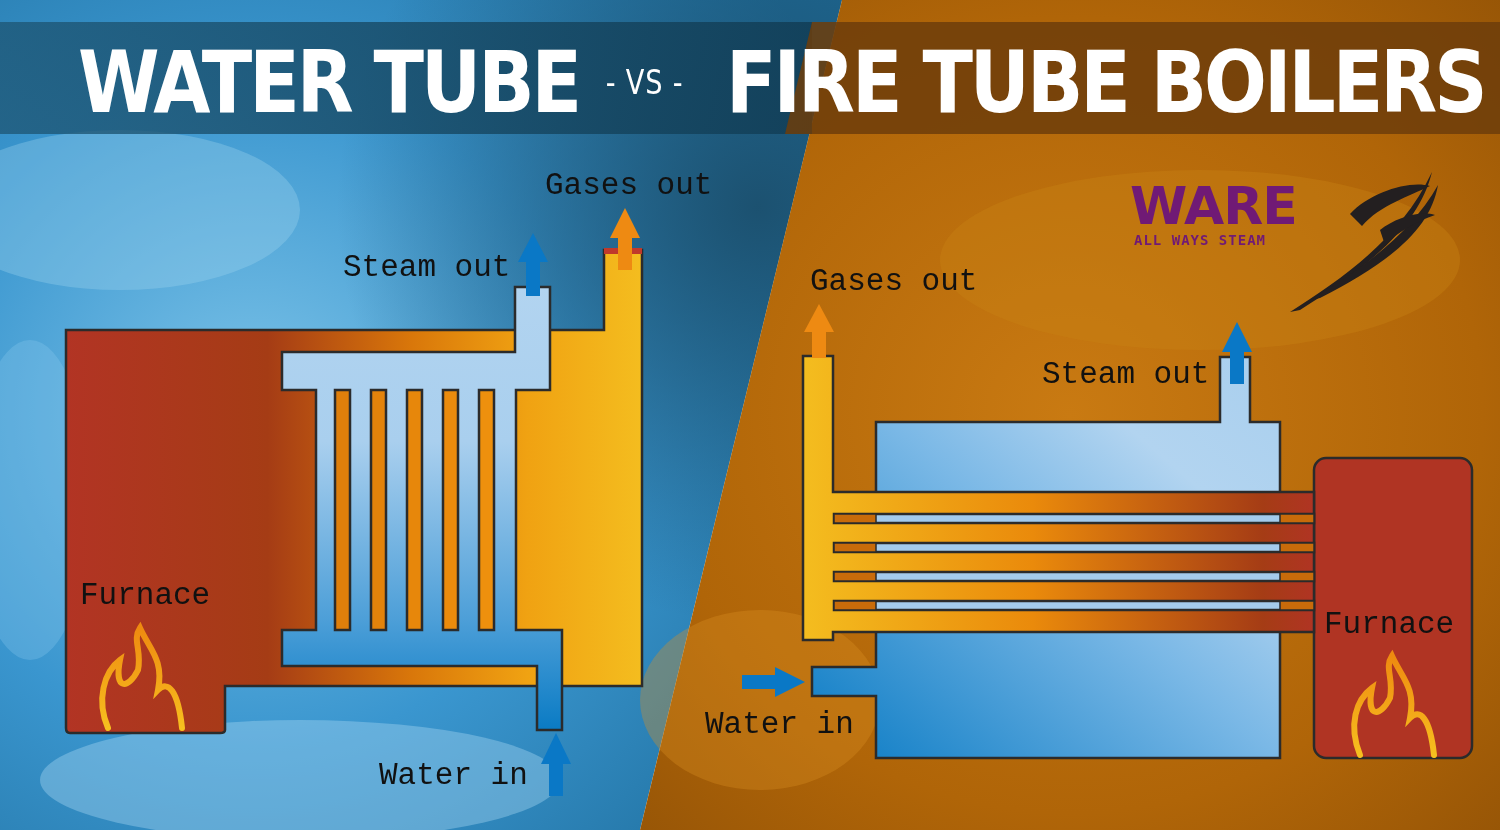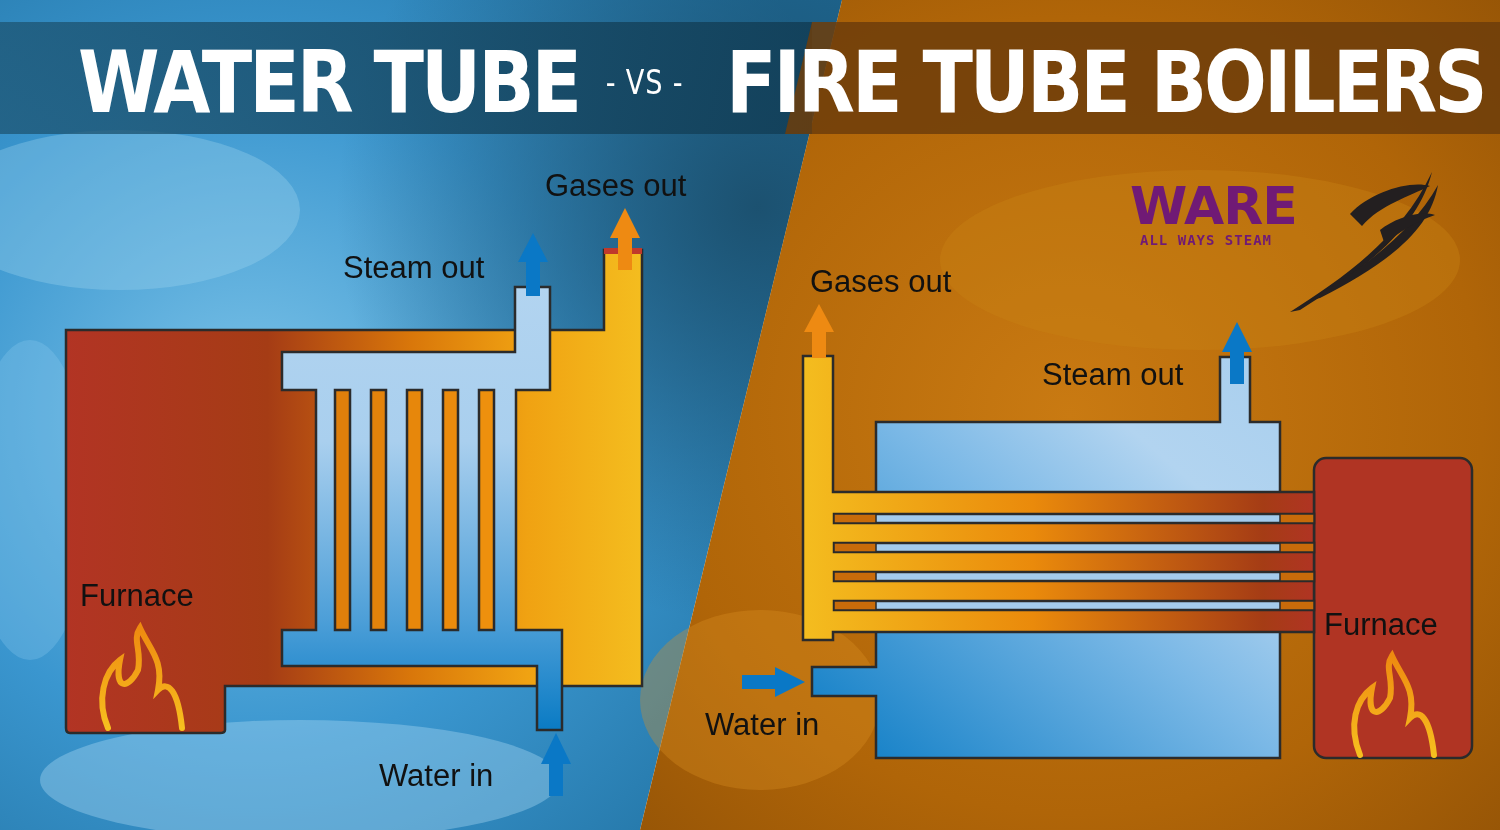--- a/index.html
+++ b/index.html
@@ -2,24 +2,24 @@
 <html><head>
 <meta charset="utf-8">
 <style>
   html,body{margin:0;padding:0;}
   body{width:1500px;height:830px;overflow:hidden;position:relative;font-family:"DejaVu Serif",serif;}
   #bg{position:absolute;left:0;top:0;width:1500px;height:830px;}
   .title{position:absolute;top:26px;height:112px;display:flex;align-items:center;color:#fff;font-family:"DejaVu Sans",sans-serif;font-weight:bold;}
   .t-water{left:78px;font-size:74px;letter-spacing:-3px;transform:scaleY(1.15);}
   .t-vs{left:596px;font-size:34px;letter-spacing:1px;font-weight:normal;transform:scaleX(0.8);}
   .t-fire{left:726px;font-size:74px;letter-spacing:-3px;transform:scaleY(1.15);}
-  .lbl{position:absolute;font-size:31px;color:#111;white-space:nowrap;font-family:Liberation Sans, sans-serif;text-align:center;}
+  .lbl{position:absolute;font-size:31px;color:#111;white-space:nowrap;font-family:Liberation Mono, monospace;text-align:center;}
   .logo{position:absolute;left:1130px;top:180px;color:#701a75;}
   .logo-word{font-family:"DejaVu Sans",sans-serif;font-weight:bold;font-size:52px;letter-spacing:-1px;line-height:52px;}
-  .logo-tag{font-family:"DejaVu Sans Mono",monospace;font-weight:bold;font-size:14px;letter-spacing:1px;margin-left:10px;}
+  .logo-tag{font-family:"DejaVu Sans Mono",monospace;font-weight:bold;font-size:14px;letter-spacing:1px;margin-left:4px;}
 </style>
 </head>
 <body>
 
 <svg id="bg" width="1500" height="830" viewBox="0 0 1500 830" xmlns="http://www.w3.org/2000/svg">
   <defs>
     <radialGradient id="smokeBlue" cx="0.3" cy="0.5" r="0.8">
       <stop offset="0" stop-color="#7cc3e8"></stop>
       <stop offset="0.5" stop-color="#3a96cf"></stop>
       <stop offset="1" stop-color="#1f6f9e"></stop>

